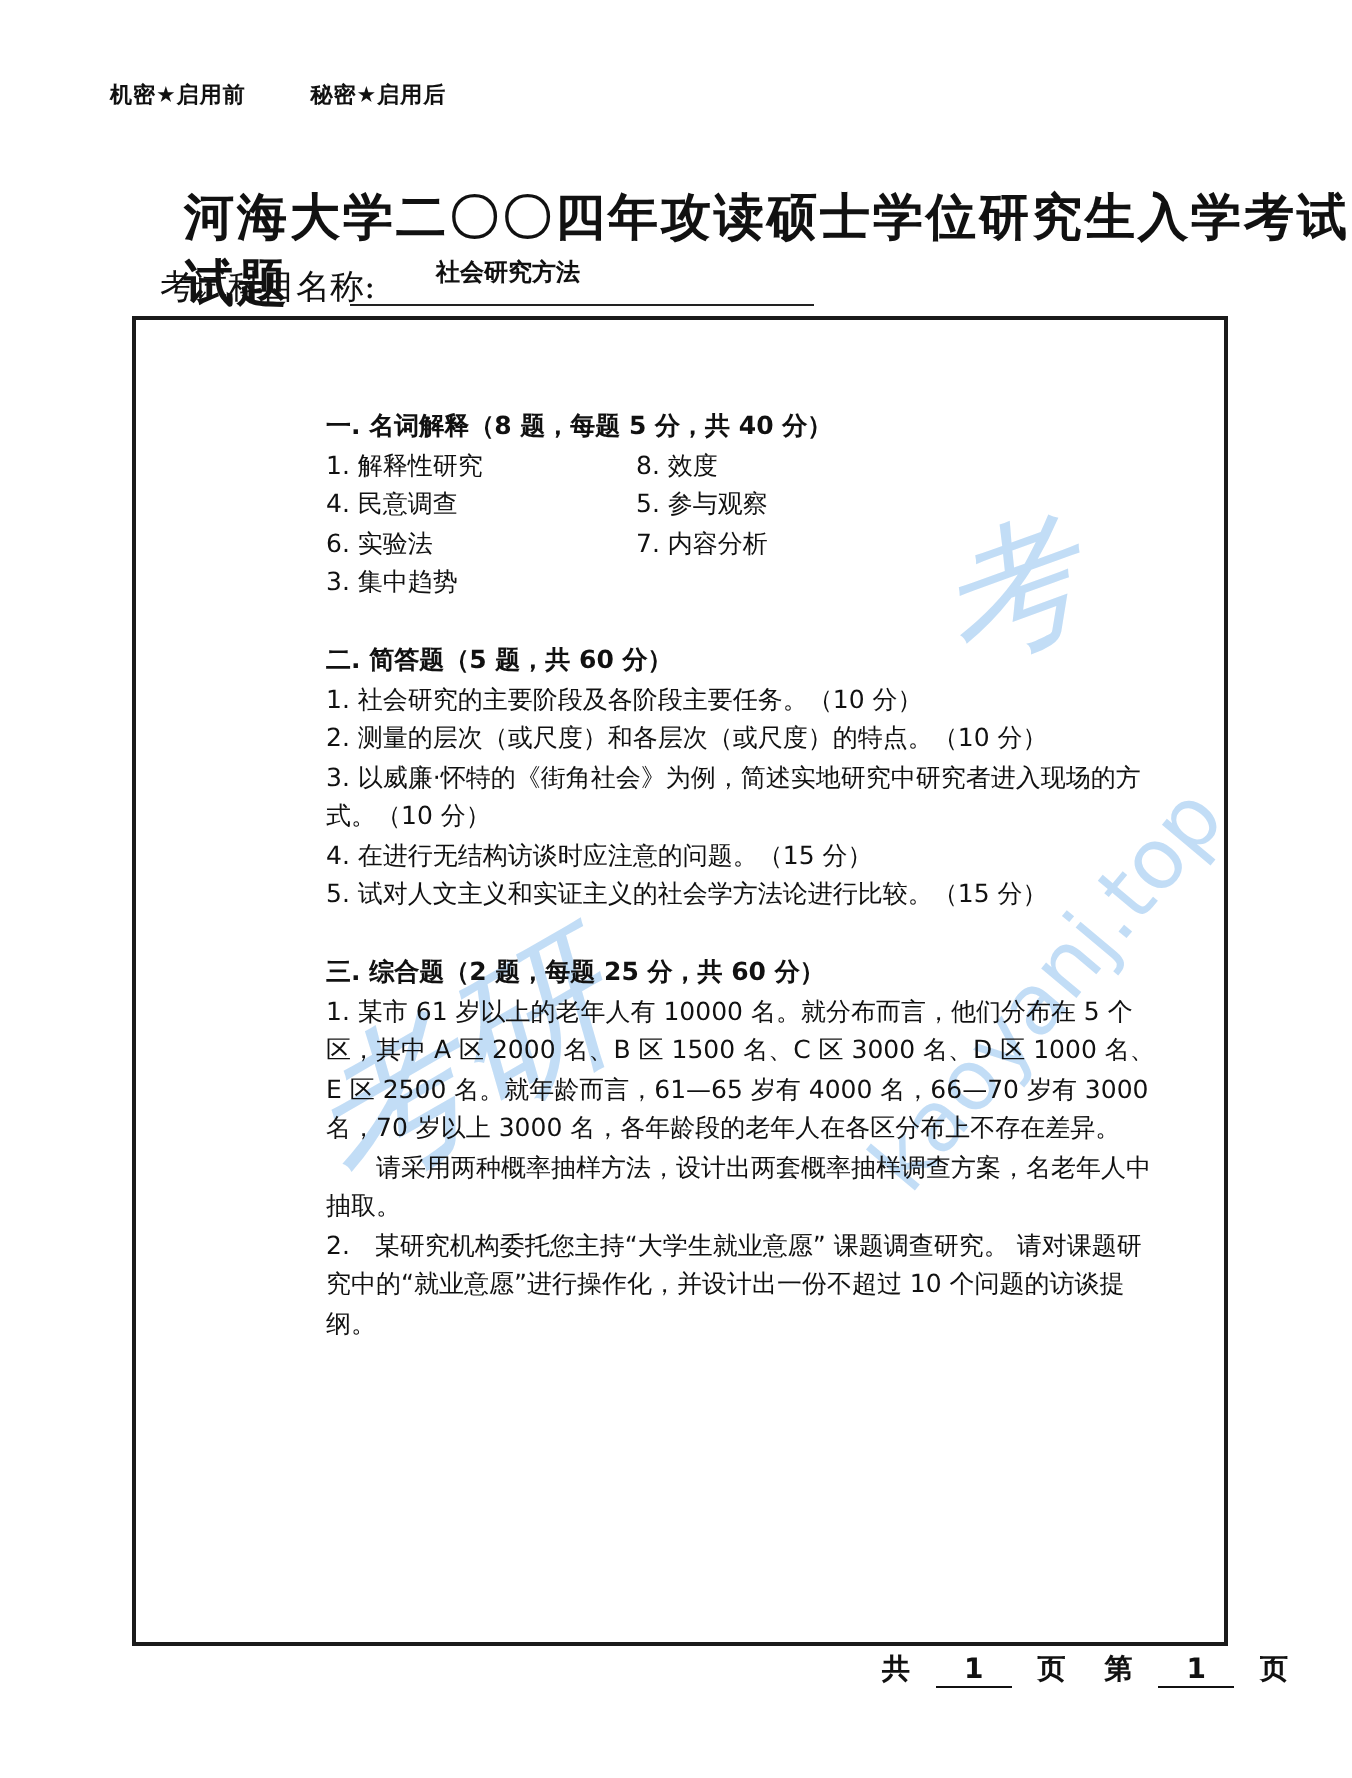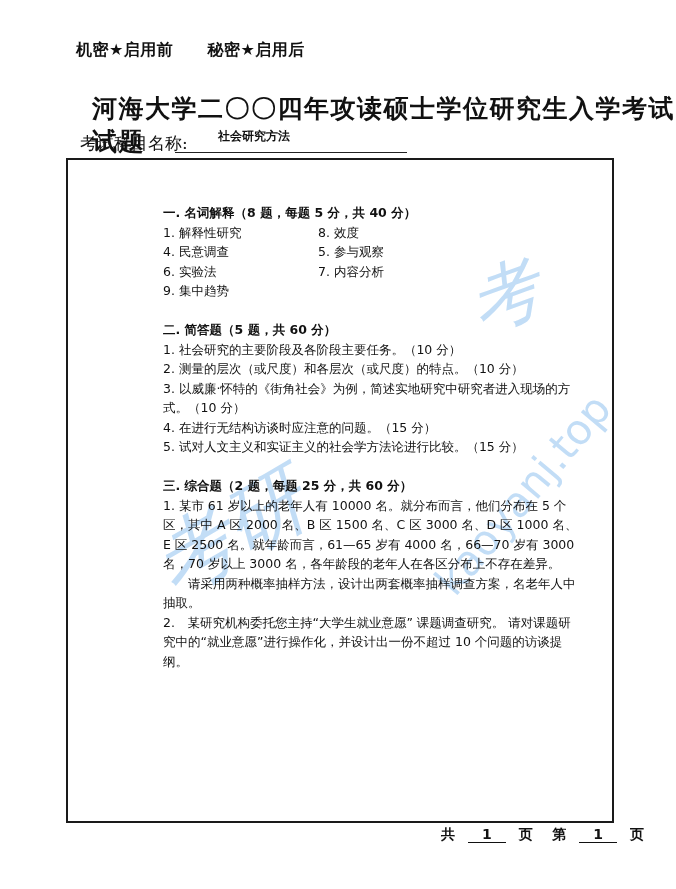--- a/index.html
+++ b/index.html
@@ -1,19 +1,19 @@
 <!DOCTYPE html>
 <html><head>
 <meta charset="utf-8">
 <style>
   html, body { margin: 0; padding: 0; background: #ffffff; }
   body { width: 676px; height: 889px; position: relative; overflow: hidden;
          font-family: "DejaVu Sans", "Liberation Sans", sans-serif; color: #111; }
   .abs { position: absolute; }
-  .secret { top: 40px; left: 76px; font-size: 16px; font-weight: bold; letter-spacing: 0.5px; }
+  .secret { top: 40px; left: 55px; font-size: 11px; font-weight: bold; letter-spacing: 0.5px; }
   .secret span { margin-right: 28px; }
   .title { top: 92px; left: 92px; font-size: 25px; font-weight: bold; letter-spacing: 1.5px; font-family: "DejaVu Serif", "Liberation Serif", serif; }
   .subject-label { top: 132px; left: 80px; font-size: 17px; font-weight: normal; font-family: "DejaVu Serif", serif; }
   .subject-value { top: 128px; left: 218px; font-size: 12px; font-weight: bold; }
   .subject-line { top: 152px; left: 175px; width: 232px; height: 1px; background: #222; }
   .frame { top: 158px; left: 66px; width: 548px; height: 665px; border: 2px solid #1a1a1a; box-sizing: border-box; }
   .content { top: 203px; left: 163px; width: 420px; font-size: 12.5px; line-height: 19.5px; }
   .sec-title { font-weight: bold; }
   .grid2 { display: grid; grid-template-columns: 155px 200px; }
   .gap { height: 19.5px; }
@@ -47,21 +47,21 @@
 
 <div class="abs content">
   <div class="sec-title">一. 名词解释（8 题，每题 5 分，共 40 分）</div>
   <div class="grid2">
     <div>1. 解释性研究</div>
     <div>8. 效度</div>
     <div>4. 民意调查</div>
     <div>5. 参与观察</div>
     <div>6. 实验法</div>
     <div>7. 内容分析</div>
-    <div>9. 集中趋势</div>
+    <div>3. 集中趋势</div>
   </div>
   <div class="gap"></div>
   <div class="sec-title">二. 简答题（5 题，共 60 分）</div>
   <div>1. 社会研究的主要阶段及各阶段主要任务。（10 分）</div>
   <div>2. 测量的层次（或尺度）和各层次（或尺度）的特点。（10 分）</div>
   <div>3. 以威廉·怀特的《街角社会》为例，简述实地研究中研究者进入现场的方式。（10 分）</div>
   <div>4. 在进行无结构访谈时应注意的问题。（15 分）</div>
   <div>5. 试对人文主义和实证主义的社会学方法论进行比较。（15 分）</div>
   <div class="gap"></div>
   <div class="sec-title">三. 综合题（2 题，每题 25 分，共 60 分）</div>

